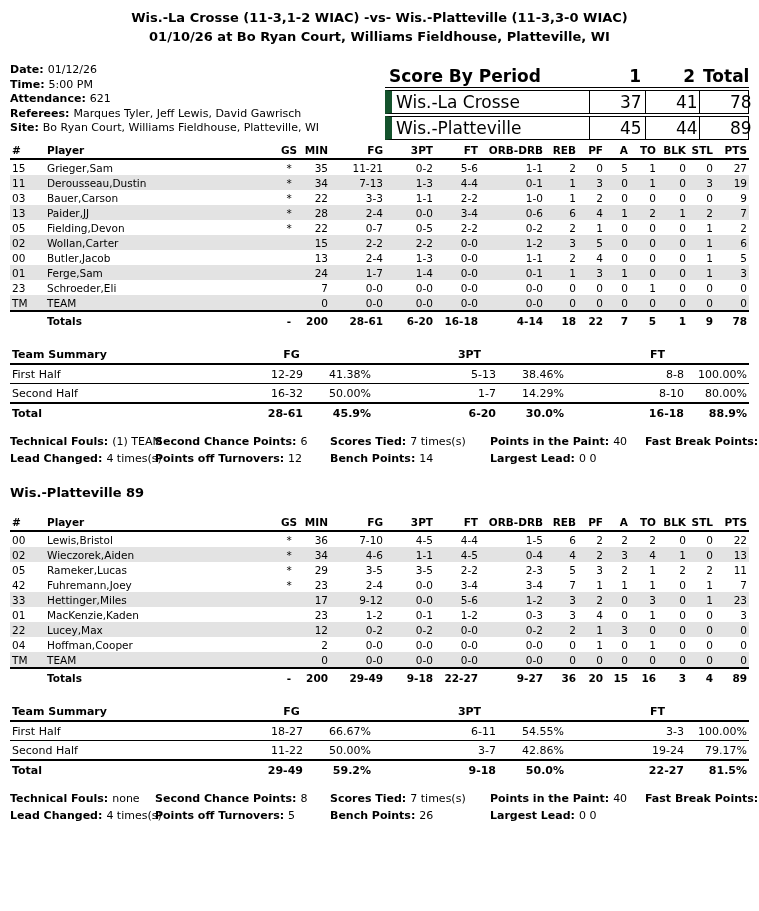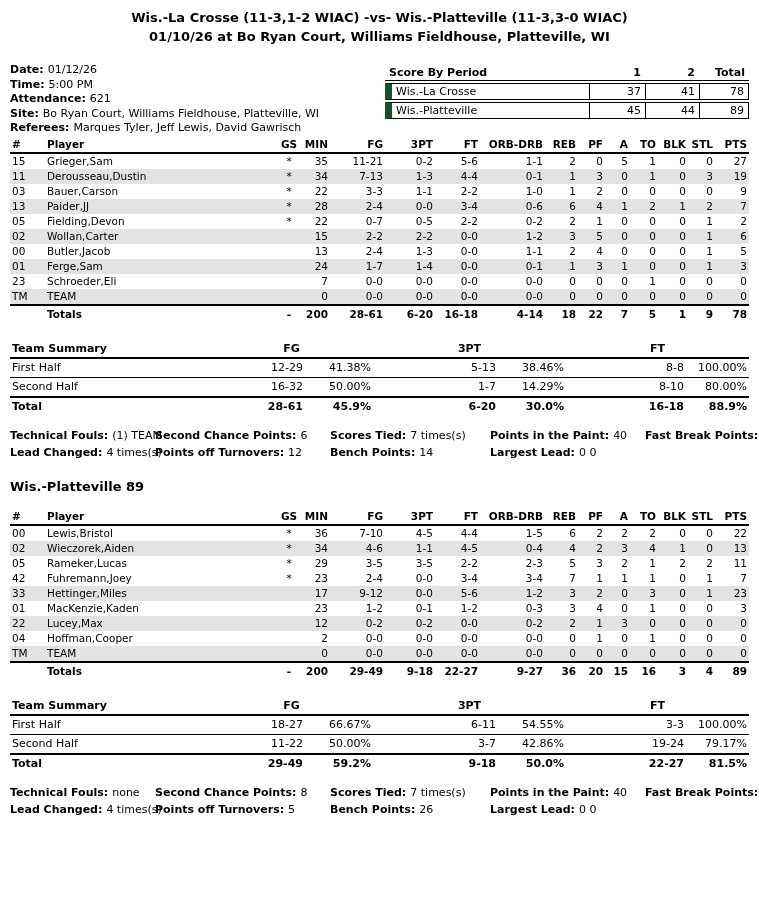--- a/index.html
+++ b/index.html
@@ -11,21 +11,21 @@
   .page{padding:8px 10px 0 10px;box-sizing:border-box;}
   .title{text-align:center;font-weight:bold;font-size:13px;line-height:19px;}
   .b{font-weight:bold;}
 
   
   .info-row{display:flex;justify-content:space-between;align-items:flex-start;margin-top:17px;}
   .game-info{line-height:14.5px;}
   .info-line .b{margin-right:4px;}
 
   
-  table.sbp{border-collapse:separate;border-spacing:0 2px;width:364px;font-size:11px;table-layout:fixed;}
+  table.sbp{border-collapse:separate;border-spacing:0 2px;width:364px;font-size:17px;table-layout:fixed;}
   .sbp th{font-weight:bold;border-bottom:1px solid #000;padding:1px 4px;text-align:right;}
   .sbp th:first-child{text-align:left;}
   .sbp td{border-top:1px solid #000;border-bottom:1px solid #000;padding:1px 4px;}
   .sbp td.sbp-team{border-left:7px solid #14532d;text-align:left;}
   .sbp td.sbp-num{border-left:1px solid #000;text-align:right;padding-left:30px;}
   .sbp td.sbp-total{border-right:1px solid #000;}
 
   
   .team-heading{font-weight:bold;font-size:13px;margin:18px 0 14px 0;}
 
@@ -71,25 +71,25 @@
 
   <div class="info-line">
     <span class="b">Time:</span><span>5:00 PM</span>
   </div>
 
   <div class="info-line">
     <span class="b">Attendance:</span><span>621</span>
   </div>
 
   <div class="info-line">
+    <span class="b">Referees:</span><span>Marques Tyler, Jeff Lewis, David Gawrisch</span>
+  </div>
+
+  <div class="info-line">
     <span class="b">Site:</span><span>Bo Ryan Court, Williams Fieldhouse, Platteville, WI</span>
-  </div>
-
-  <div class="info-line">
-    <span class="b">Referees:</span><span>Marques Tyler, Jeff Lewis, David Gawrisch</span>
   </div>
 </div>
     <table class="sbp">
       <colgroup>
           <col style="width:204px">
           <col style="width:56px">
           <col style="width:54px">
           <col style="width:50px">
         </colgroup>
       <thead>

